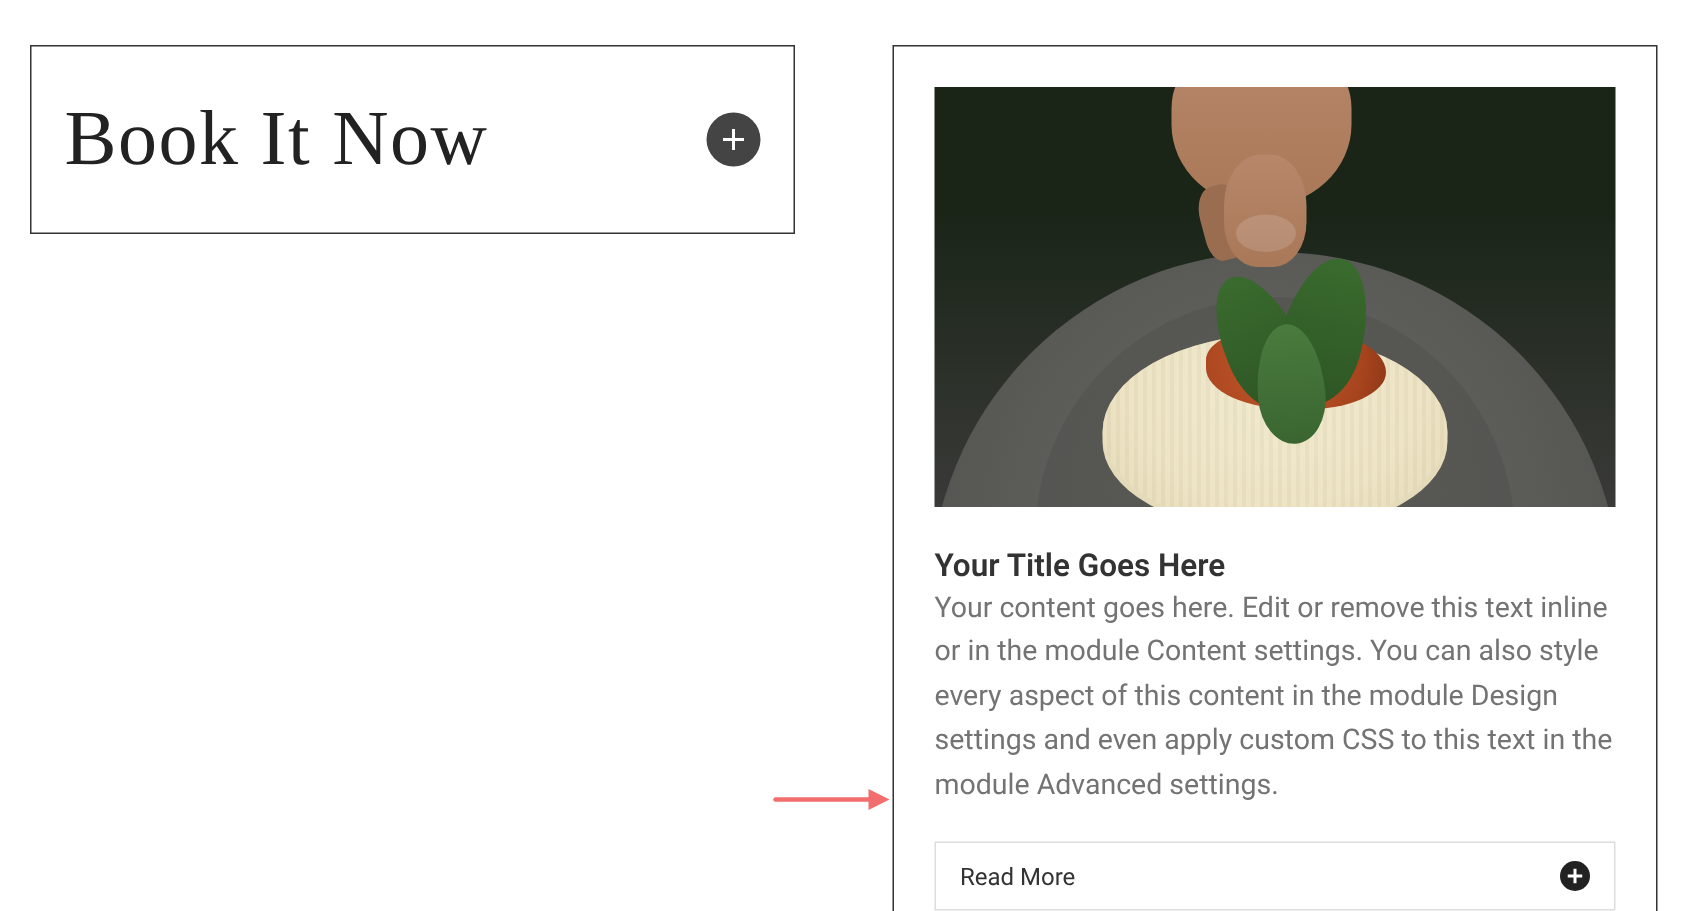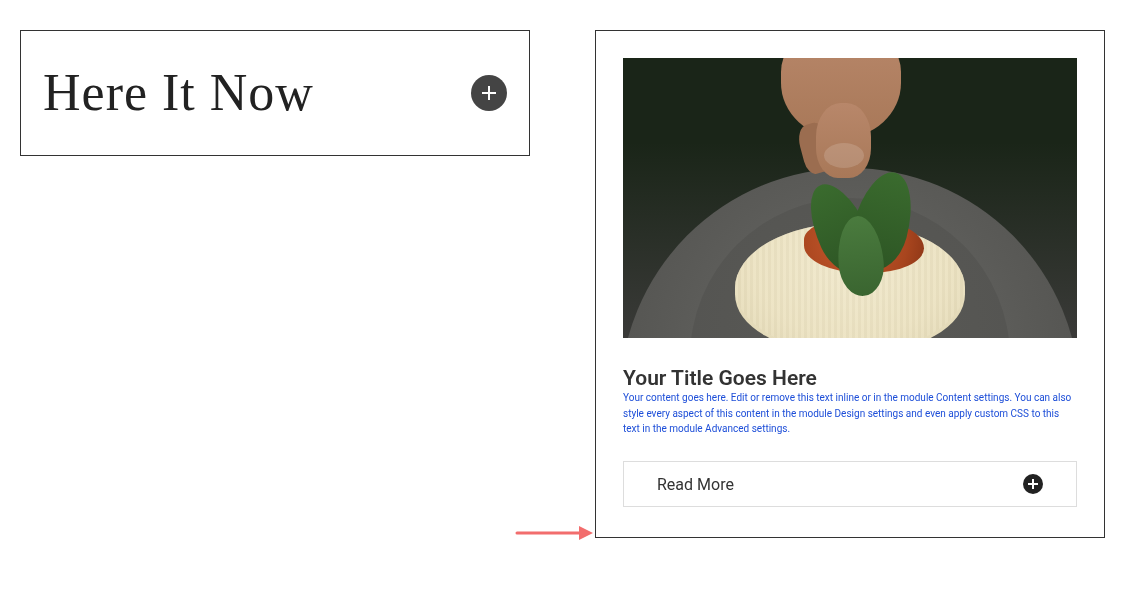--- a/index.html
+++ b/index.html
@@ -186,32 +186,32 @@
 
     .card-body {
       padding: 28px 27px 30px 27px;
     }
     .card-title {
       font-size: 21px;
       font-weight: 600;
       color: #333;
     }
     .card-text {
-      font-size: 10px;
-      color: #1d4ed8;
+      font-size: 19px;
+      color: #737373;
       line-height: 1.55;
       margin-bottom: 24px;
     }
     .read-more-btn {
       border: 1px solid #ddd;
       background: #fff;
       display: flex;
       align-items: flex-end;
       justify-content: space-between;
-      padding: 12px 33px;
+      padding: 12px 16px;
       cursor: pointer;
     }
     .read-more-text {
       font-size: 16px;
       color: #333;
     }
     .plus-circle-sm {
       width: 20px;
       height: 20px;
       border-radius: 50%;
@@ -231,21 +231,21 @@
       width: 78px;
       height: 16px;
     }
   </style>
 </head>
 <body>
 
 <div class="container">
   <div class="left-col">
     <div class="book-now-btn">
-      <span class="book-now-text">Here It Now</span>
+      <span class="book-now-text">Book It Now</span>
       <span class="plus-circle-lg">
         <svg viewBox="0 0 16 16">
             <path d="M7 1h2v14H7z M1 7h14v2H1z" fill="#fff"></path>
           </svg>
       </span>
     </div>
   </div>
 
   <div class="right-col">
     <svg class="arrow" viewBox="0 0 78 16">

